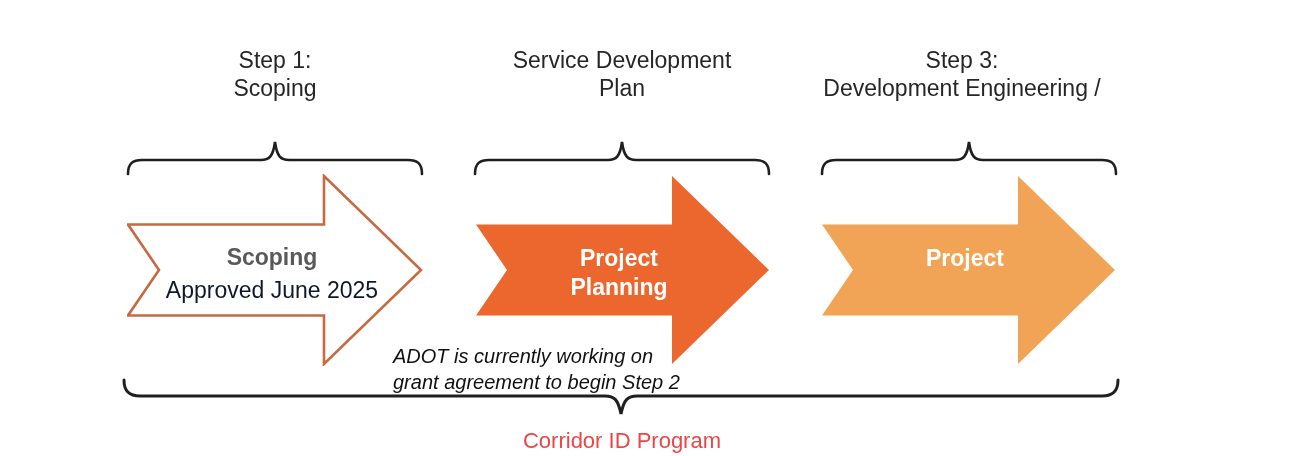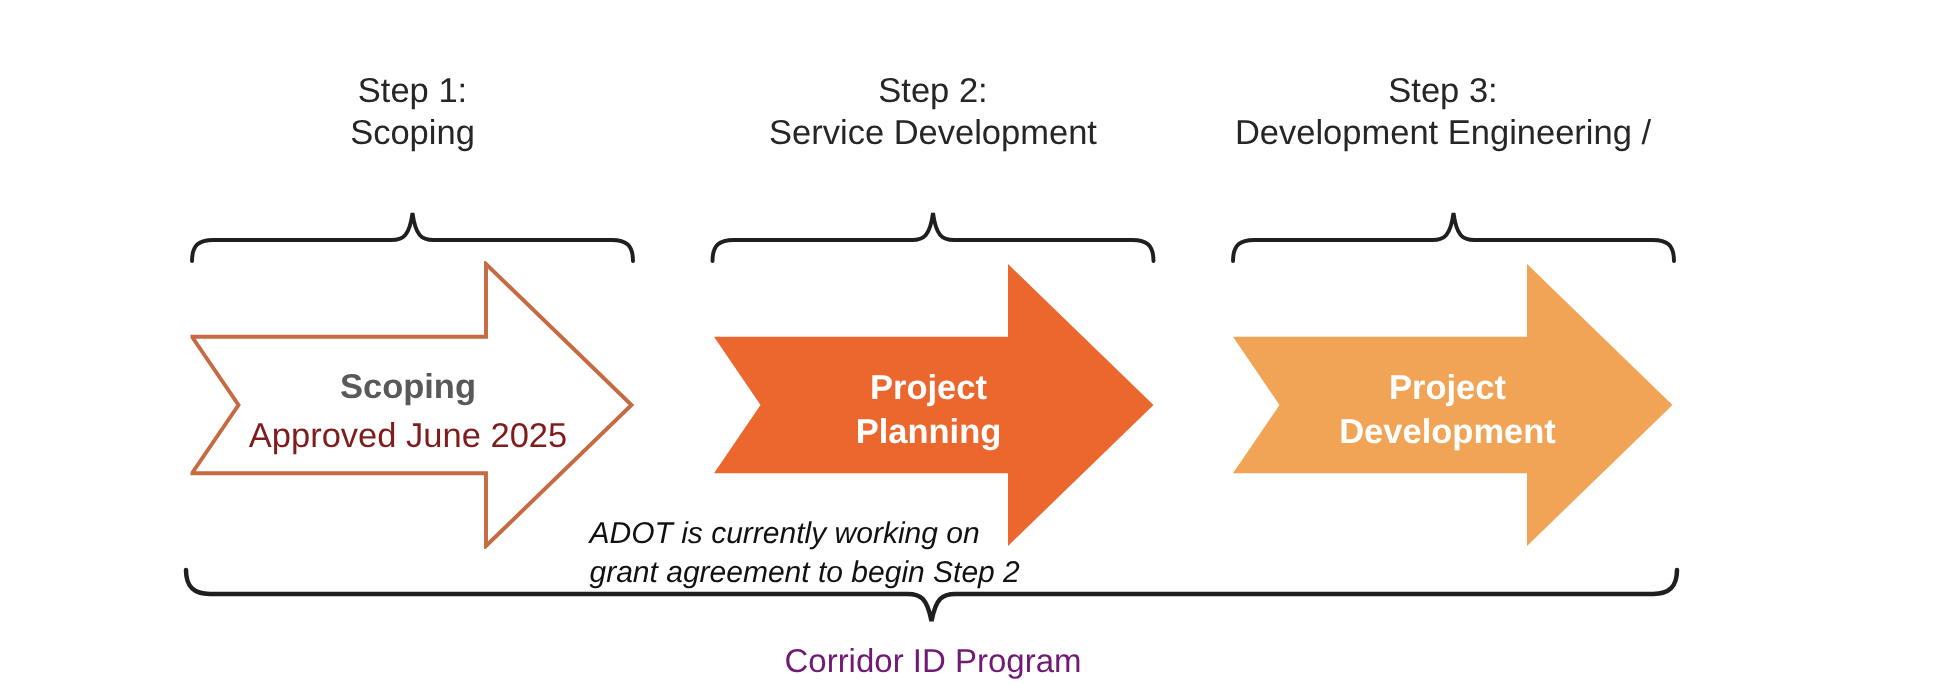--- a/index.html
+++ b/index.html
@@ -13,42 +13,42 @@
   }
   .brace{position:absolute;}
   .brace path{fill:none;stroke:#1f1f1f;stroke-width:2.6;stroke-linecap:round;}
   .underbrace path{stroke-width:3;}
   .arrow{position:absolute;top:174px;width:296px;height:192px;}
   .arrow-label{
     position:absolute;width:284px;text-align:center;
     font-size:23px;line-height:29px;font-weight:bold;color:#ffffff;
   }
   .arrow1-title{font-weight:bold;color:#595959;font-size:23px;line-height:28px;}
-  .arrow1-sub{font-weight:normal;color:#7f1d1d;font-size:23px;line-height:28px;margin-top:5px;}
+  .arrow1-sub{font-weight:normal;color:#0f172a;font-size:23px;line-height:28px;margin-top:5px;}
   .annotation{
     position:absolute;left:345px;top:343px;
     font-size:20px;line-height:26px;font-style:italic;color:#111111;margin-left:48px;
   }
   .program-label{
     position:absolute;left:422px;top:428px;width:400px;text-align:center;
-    font-size:22px;color:#701a75;
+    font-size:22px;color:#ef4444;
   }
 </style>
 </head>
 <body>
 
 <div id="canvas">
 
   <div class="step-label" style="left:75px;">
     <div>Step 1:</div>
     <div>Scoping</div>
   </div>
   <div class="step-label" style="left:422px;">
-    <div>Step 2:</div>
     <div>Service Development</div>
+    <div>Plan</div>
   </div>
   <div class="step-label" style="left:762px;">
     <div>Step 3:</div>
     <div>Development Engineering /</div>
   </div>
 
   <svg class="brace" style="left:126px;top:138px;" width="298" height="38" viewBox="0 0 296 38" preserveAspectRatio="none">
     <path d="M2,36 C2,25 7,22 16,22 H134 C142,22 146,19 148,4 C150,19 154,22 162,22 H280 C289,22 294,25 294,36"></path>
   </svg>
   <svg class="brace" style="left:473px;top:138px;" width="298" height="38" viewBox="0 0 296 38" preserveAspectRatio="none">
@@ -71,21 +71,20 @@
   <div class="arrow-label" style="left:130px;top:243px;">
     <div class="arrow1-title">Scoping</div>
     <div class="arrow1-sub">Approved June 2025</div>
   </div>
   <div class="arrow-label" style="left:477px;top:244px;">
     <div>Project</div>
     <div>Planning</div>
   </div>
   <div class="arrow-label" style="left:823px;top:244px;">
     <div>Project</div>
-    <div>Development</div>
   </div>
 
   <div class="annotation">
     <div>ADOT is currently working on</div>
     <div>grant agreement to begin Step 2</div>
   </div>
 
   <svg class="brace underbrace" style="left:122px;top:376px;" width="998" height="44" viewBox="0 0 998 44" preserveAspectRatio="none">
     <path d="M2,4 C2,15 7,20 18,20 H483 C492,20 496,23 499,38 C502,23 506,20 515,20 H980 C991,20 996,15 996,4"></path>
   </svg>

